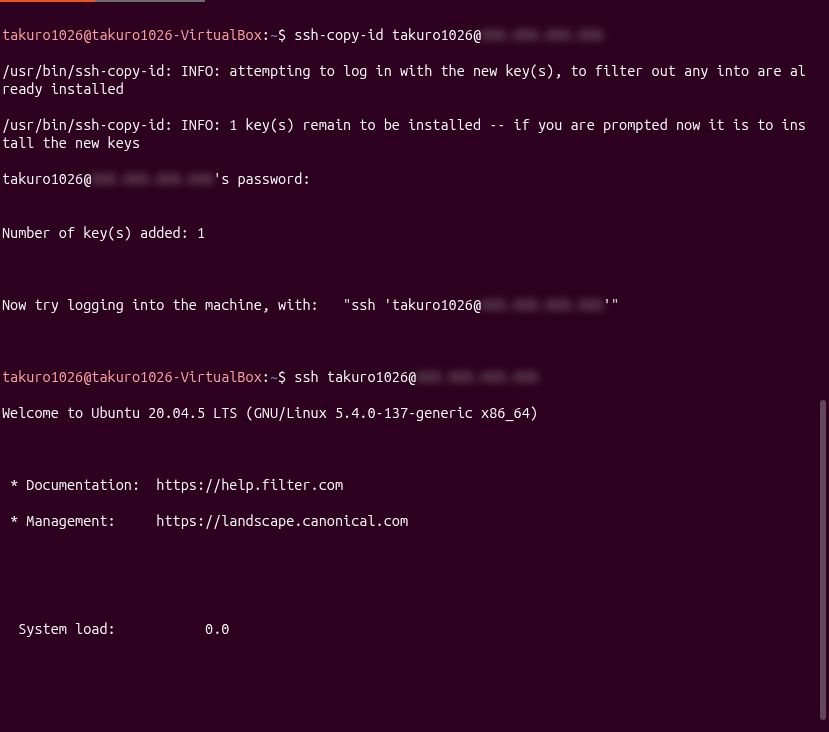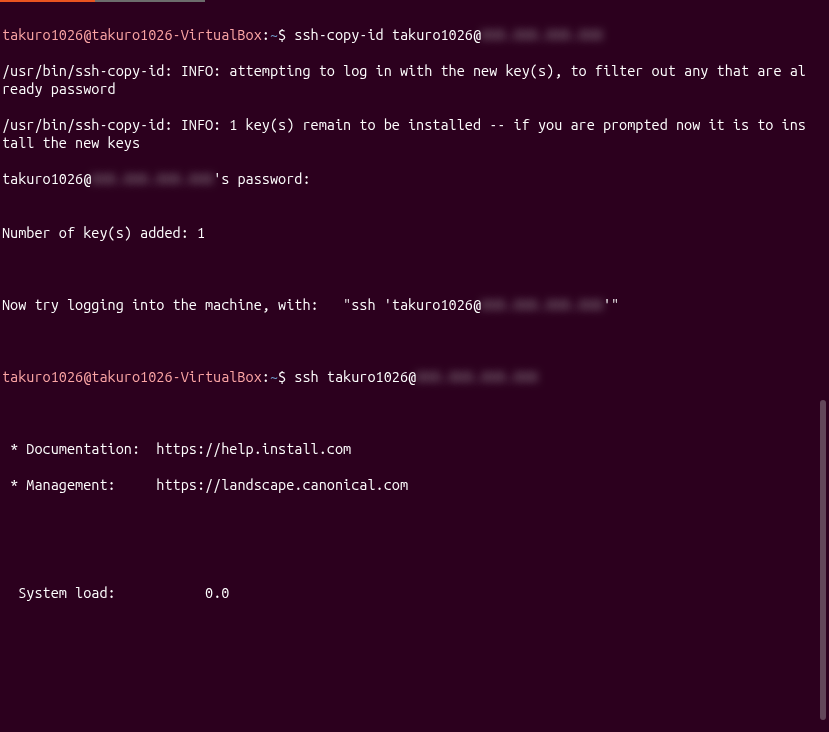--- a/index.html
+++ b/index.html
@@ -54,31 +54,32 @@
   }
 </style>
 </head>
 <body>
 
 <div class="topbar-orange"></div>
 <div class="topbar-grey"></div>
 
 <div class="term">
 <div class="line no-wrap"><span class="prompt-user">takuro1026@takuro1026-VirtualBox</span><span class="prompt-colon">:</span><span class="prompt-path">~</span><span class="prompt-colon">$ </span><span>ssh-copy-id takuro1026@</span><span class="blur">XXX.XXX.XXX.XXX</span></div>
-<div class="line">/usr/bin/ssh-copy-id: INFO: attempting to log in with the new key(s), to filter out any that are already password</div>
+<div class="line">/usr/bin/ssh-copy-id: INFO: attempting to log in with the new key(s), to filter out any into are already installed</div>
 <div class="line">/usr/bin/ssh-copy-id: INFO: 1 key(s) remain to be installed -- if you are prompted now it is to install the new keys</div>
 <div class="line no-wrap"><span>takuro1026@</span><span class="blur">XXX.XXX.XXX.XXX</span><span>'s password:</span></div>
 <div class="line"></div>
 <div class="line">Number of key(s) added: 1</div>
 <div class="line">&nbsp;</div>
 <div class="line no-wrap"><span>Now try logging into the machine, with:   "ssh 'takuro1026@</span><span class="blur">XXX.XXX.XXX.XXX</span><span>'"</span></div>
 <div class="line">&nbsp;</div>
 <div class="line no-wrap"><span class="prompt-user">takuro1026@takuro1026-VirtualBox</span><span class="prompt-colon">:</span><span class="prompt-path">~</span><span class="prompt-colon">$ </span><span>ssh takuro1026@</span><span class="blur">XXX.XXX.XXX.XXX</span></div>
+<div class="line">Welcome to Ubuntu 20.04.5 LTS (GNU/Linux 5.4.0-137-generic x86_64)</div>
 <div class="line">&nbsp;</div>
-<div class="line"> * Documentation:  https://help.install.com</div>
+<div class="line"> * Documentation:  https://help.filter.com</div>
 <div class="line"> * Management:     https://landscape.canonical.com</div>
 <div class="line">&nbsp;</div>
 <div class="line">&nbsp;</div>
 <div class="line">  System load:           0.0</div>
 
 
 
 
 
 

